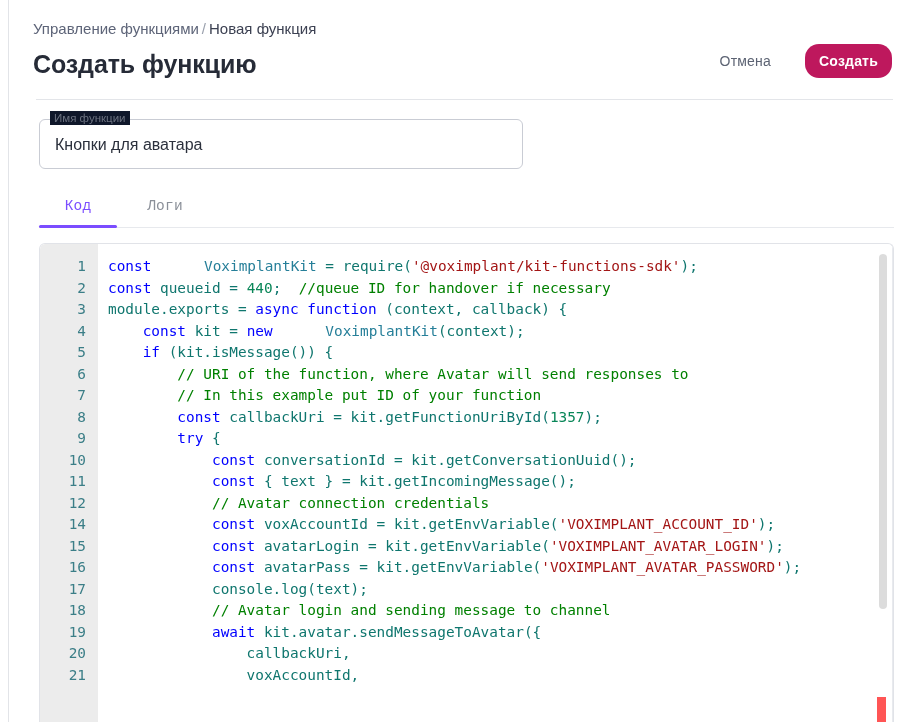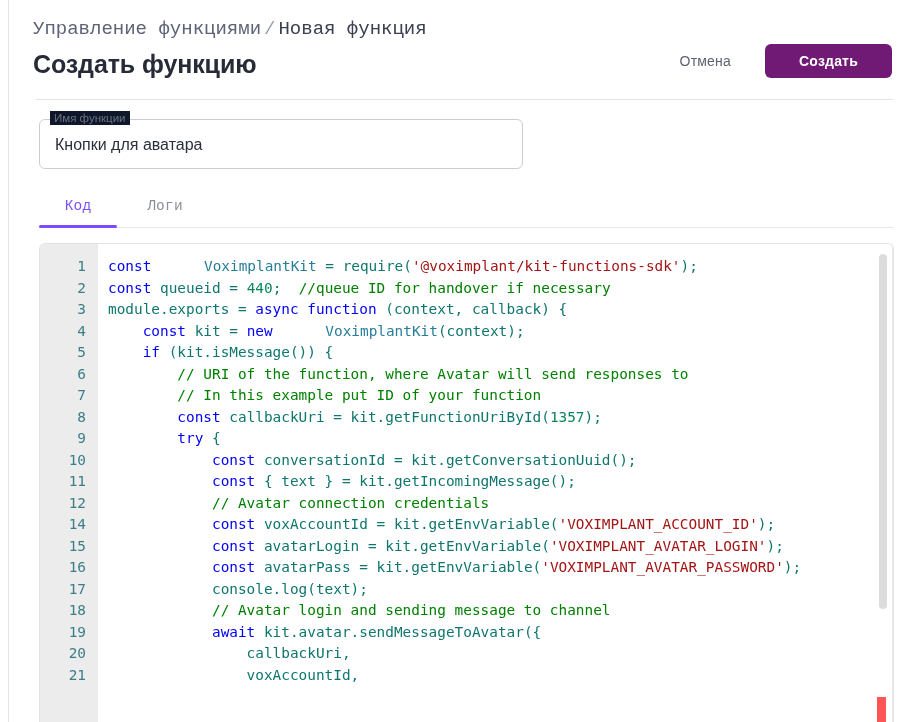--- a/index.html
+++ b/index.html
@@ -34,25 +34,24 @@
 
   
   .header {
     position: absolute;
     left: 24px;
     top: 20px;
     right: 20px;
   }
 
   .breadcrumb {
-    font-size: 19px;
+    font-size: 15px;
     line-height: 18px;
     color: #5c6373;
     white-space: nowrap;
-    font-family: Liberation Mono, monospace;
   }
   .breadcrumb .crumb-link {
     color: #5d6478;
   }
   .breadcrumb .crumb-sep {
     color: #9aa0ad;
     padding: 0 3px;
   }
   .breadcrumb .crumb-current {
     color: #3c4152;
@@ -84,24 +83,24 @@
     padding: 8px 12px;
     cursor: pointer;
     font-family: "Liberation Sans", sans-serif;
     letter-spacing: 0.2px;
   }
 
   .btn-create {
     font-size: 14px;
     font-weight: bold;
     color: #ffffff;
-    background: #701a75;
+    background: #be185d;
     border: none;
-    border-radius: 6px;
-    padding: 0 34px;
+    border-radius: 14px;
+    padding: 0 14px;
     height: 34px;
     line-height: 34px;
     cursor: pointer;
     font-family: "Liberation Sans", sans-serif;
     letter-spacing: 0.2px;
   }
 
   .header-divider {
     position: absolute;
     left: 27px;

